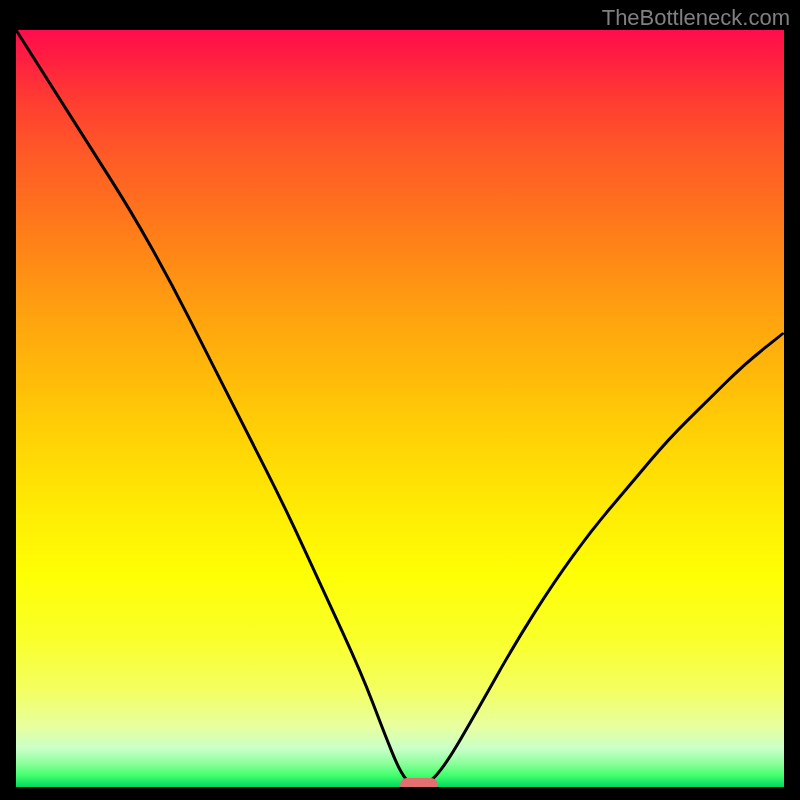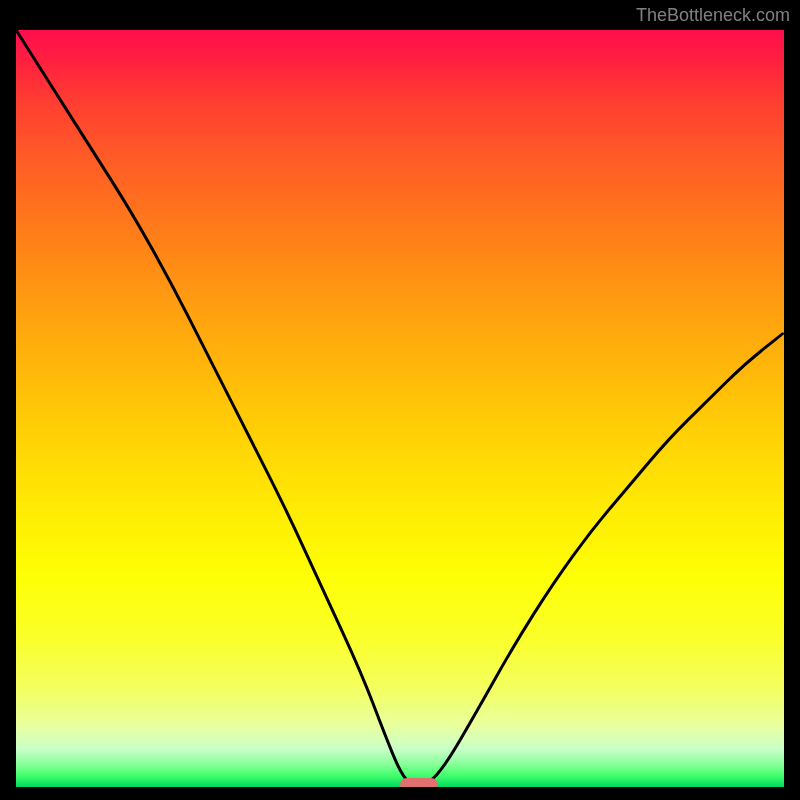--- a/index.html
+++ b/index.html
@@ -12,21 +12,21 @@
       height: 800px;
       background: #000;
       position: relative;
       font-family: Arial, sans-serif;
     }
     .watermark {
       position: absolute;
       top: 5px;
       right: 10px;
       color: #808080;
-      font-size: 18px;
+      font-size: 22px;
       z-index: 10;
     }
     .chart-container {
       position: absolute;
       left: 16px;
       top: 30px;
       width: 768px;
       height: 757px;
       overflow: hidden;
     }

